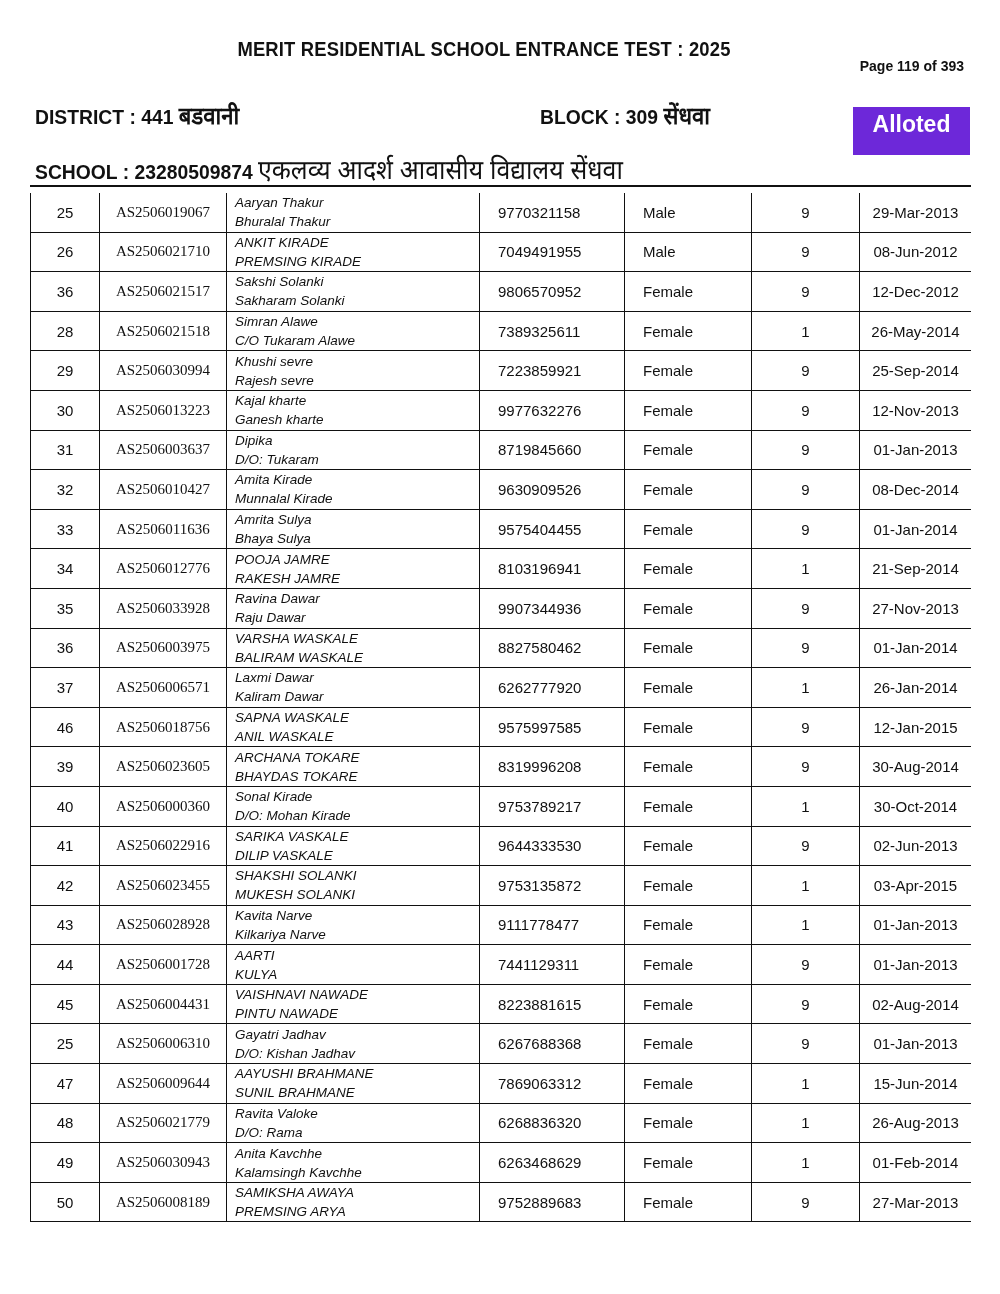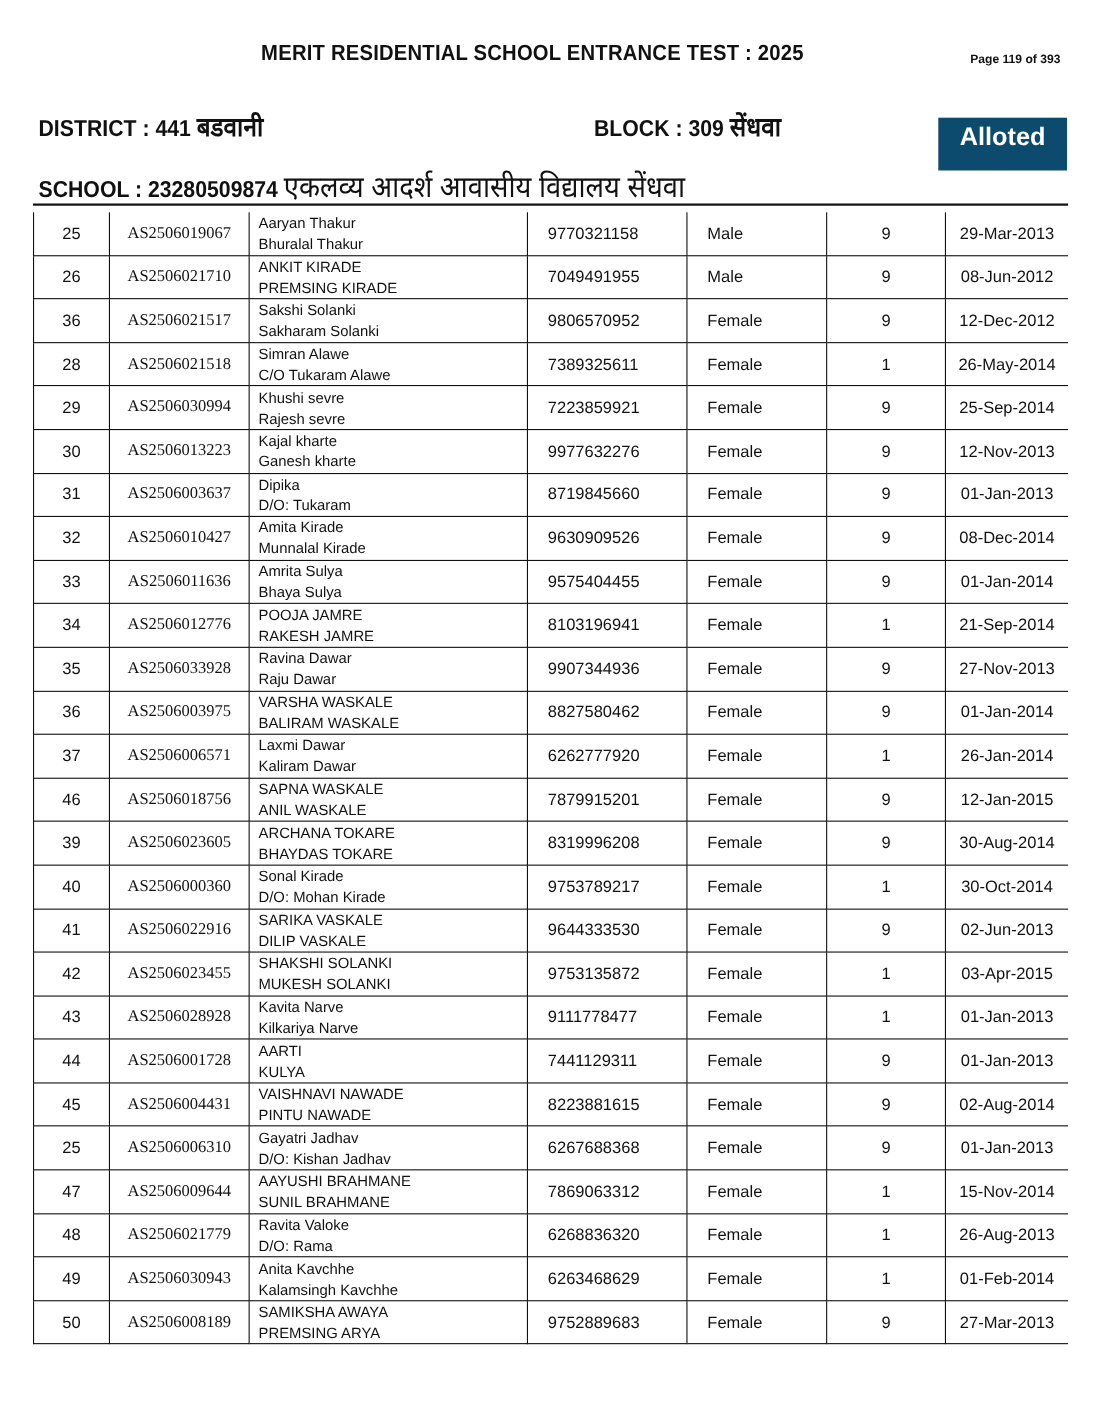--- a/index.html
+++ b/index.html
@@ -1,38 +1,38 @@
 <!DOCTYPE html>
 <html><head>
 <meta charset="utf-8">
 <style>
   html, body { margin: 0; padding: 0; background: #ffffff; }
   body { width: 1000px; height: 1294px; position: relative; overflow: hidden;
          font-family: "Liberation Sans", sans-serif; color: #111; }
   .title { position: absolute; left: 0; top: 38px; width: 968px; text-align: center;
            font-weight: bold; font-size: 20px; letter-spacing: 0.2px; transform: scaleX(0.92); transform-origin: 484px 0; }
-  .page-no { position: absolute; right: 36px; top: 48px; font-size: 11px; font-weight: bold; }
+  .page-no { position: absolute; right: 36px; top: 58px; font-size: 14px; font-weight: bold; }
   .hdr { position: absolute; font-weight: bold; font-size: 21px; transform: scaleX(0.92); transform-origin: 0 0; white-space: nowrap; }
   .hindi { font-weight: bold; font-size: 24px; }
   .hindi-reg { font-weight: normal; font-size: 27px; }
-  .badge { position: absolute; left: 853px; top: 107px; width: 117px; height: 48px; background: #0c4a6e;
+  .badge { position: absolute; left: 853px; top: 107px; width: 117px; height: 48px; background: #6d28d9;
            color: #fff; font-weight: bold; font-size: 23px; text-align: center; line-height: 34px; box-sizing: border-box; }
   .rule { position: absolute; left: 30px; top: 185px; width: 941px; height: 2px; background: #111; }
   table { position: absolute; left: 30px; top: 193px; width: 941px; border-collapse: collapse; table-layout: fixed; }
   td { border: 1.5px solid #111; height: 38.6px; padding: 0; font-size: 15px; vertical-align: middle; }
   tr:first-child td { border-top: none; }
   td:last-child { border-right: none; }
   td.c-sr { width: 68px; text-align: center; margin-left: 46px; }
   td.c-app { width: 126px; text-align: center; font-family: Liberation Serif, serif; }
   td.c-name { width: 244px; padding-left: 8px; font-size: 13.5px; line-height: 19px; }
   td.c-mob { width: 126px; padding-left: 18px; }
   td.c-gen { width: 108px; padding-left: 18px; }
   td.c-cat { width: 107px; text-align: center; }
   td.c-dob { text-align: center; }
-  .name-line { display: block; }
+  .name-line { display: block; font-style: italic; }
 </style>
 </head>
 <body>
 
 <div class="title">MERIT  RESIDENTIAL SCHOOL ENTRANCE TEST : 2025</div>
 <div class="page-no">Page 119 of 393</div>
 
 <div class="hdr" style="left:35px; top:98px;">
   <span>DISTRICT :  441 </span><span class="hindi">बडवानी</span>
 </div>
@@ -207,21 +207,21 @@
     <td class="c-cat">1</td>
     <td class="c-dob">26-Jan-2014</td>
   </tr>
       <tr>
     <td class="c-sr">46</td>
     <td class="c-app">AS2506018756</td>
     <td class="c-name">
       <span class="name-line">SAPNA WASKALE</span>
       <span class="name-line">ANIL WASKALE</span>
     </td>
-    <td class="c-mob">7879915201</td>
+    <td class="c-mob">9575997585</td>
     <td class="c-gen">Female</td>
     <td class="c-cat">9</td>
     <td class="c-dob">12-Jan-2015</td>
   </tr>
       <tr>
     <td class="c-sr">39</td>
     <td class="c-app">AS2506023605</td>
     <td class="c-name">
       <span class="name-line">ARCHANA TOKARE</span>
       <span class="name-line">BHAYDAS TOKARE</span>
@@ -318,21 +318,21 @@
       <tr>
     <td class="c-sr">47</td>
     <td class="c-app">AS2506009644</td>
     <td class="c-name">
       <span class="name-line">AAYUSHI BRAHMANE</span>
       <span class="name-line">SUNIL BRAHMANE</span>
     </td>
     <td class="c-mob">7869063312</td>
     <td class="c-gen">Female</td>
     <td class="c-cat">1</td>
-    <td class="c-dob">15-Nov-2014</td>
+    <td class="c-dob">15-Jun-2014</td>
   </tr>
       <tr>
     <td class="c-sr">48</td>
     <td class="c-app">AS2506021779</td>
     <td class="c-name">
       <span class="name-line">Ravita Valoke</span>
       <span class="name-line">D/O: Rama</span>
     </td>
     <td class="c-mob">6268836320</td>
     <td class="c-gen">Female</td>

